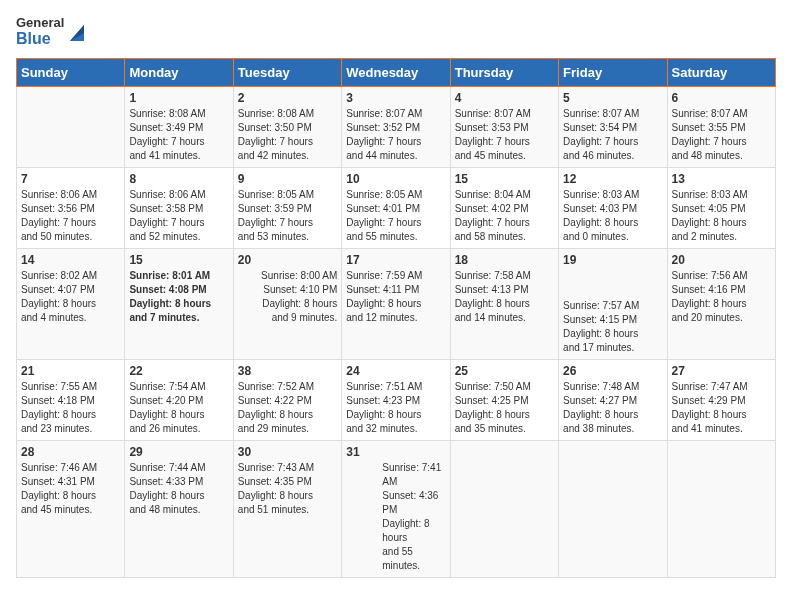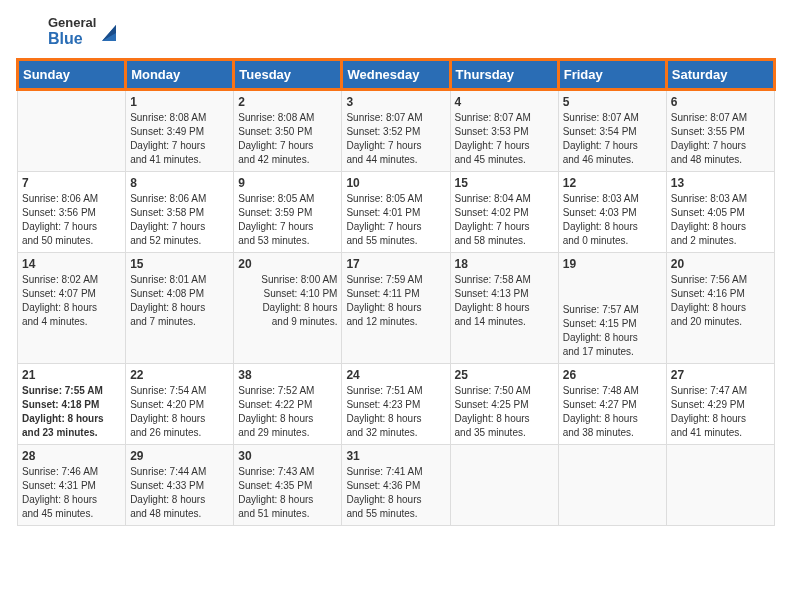--- a/index.html
+++ b/index.html
@@ -40,21 +40,21 @@
     }
     thead tr {
       background-color: #2a6db5;
       color: #fff;
     }
     thead th {
       padding: 6px 4px;
       font-size: 13px;
       font-weight: bold;
       text-align: left;
-      border: 3px solid #f97316;
+      border: 1px solid #f97316;
     }
     tbody tr {
       border-bottom: 1px solid #ccc;
     }
     tbody td {
       padding: 4px 4px;
       font-size: 10.5px;
       color: #333;
       vertical-align: top;
       border: 1px solid #ddd;
@@ -210,21 +210,21 @@
       <tr>
         <td>
           <span class="day-number">14</span>
           <div class="day-info" style="white-space: pre-line;">Sunrise: 8:02 AM
 Sunset: 4:07 PM
 Daylight: 8 hours
 and 4 minutes.</div>
         </td>
         <td>
           <span class="day-number">15</span>
-          <div class="day-info" style="white-space: pre-line;">Sunrise: 8:01 AM
+          <div class="day-info" style="white-space: pre-line; font-weight: bold;">Sunrise: 8:01 AM
 Sunset: 4:08 PM
 Daylight: 8 hours
 and 7 minutes.</div>
         </td>
         <td>
           <span class="day-number">20</span>
           <div class="day-info" style="white-space: pre-line; text-align: right;">Sunrise: 8:00 AM
 Sunset: 4:10 PM
 Daylight: 8 hours
 and 9 minutes.</div>
@@ -254,21 +254,21 @@
           <span class="day-number">20</span>
           <div class="day-info" style="white-space: pre-line;">Sunrise: 7:56 AM
 Sunset: 4:16 PM
 Daylight: 8 hours
 and 20 minutes.</div>
         </td>
       </tr>
       <tr>
         <td>
           <span class="day-number">21</span>
-          <div class="day-info" style="white-space: pre-line; font-weight: bold;">Sunrise: 7:55 AM
+          <div class="day-info" style="white-space: pre-line;">Sunrise: 7:55 AM
 Sunset: 4:18 PM
 Daylight: 8 hours
 and 23 minutes.</div>
         </td>
         <td>
           <span class="day-number">22</span>
           <div class="day-info" style="white-space: pre-line;">Sunrise: 7:54 AM
 Sunset: 4:20 PM
 Daylight: 8 hours
 and 26 minutes.</div>
@@ -326,40 +326,39 @@
         </td>
         <td>
           <span class="day-number">30</span>
           <div class="day-info" style="white-space: pre-line;">Sunrise: 7:43 AM
 Sunset: 4:35 PM
 Daylight: 8 hours
 and 51 minutes.</div>
         </td>
         <td>
           <span class="day-number">31</span>
-          <div class="day-info" style="white-space: pre-line;">Sunrise: 7:41 AM
+          <div class="day-info" style="white-space: pre-line; margin-left: 36px;">Sunrise: 7:41 AM
 Sunset: 4:36 PM
 Daylight: 8 hours
 and 55 minutes.</div>
         </td>
         <td></td>
         <td></td>
         <td></td>
       </tr>
     </tbody>
 </table>
 
 <style>
   .header-section {
     margin-bottom: 10px;
   }
   .logo {
     flex-direction: column;
     align-items: flex-start;
     gap: 0;
-    margin-left: 32px;
   }
   .logo-wrapper {
     display: flex;
     align-items: center;
     gap: 2px;
   }
 </style>
 
 </body></html>

